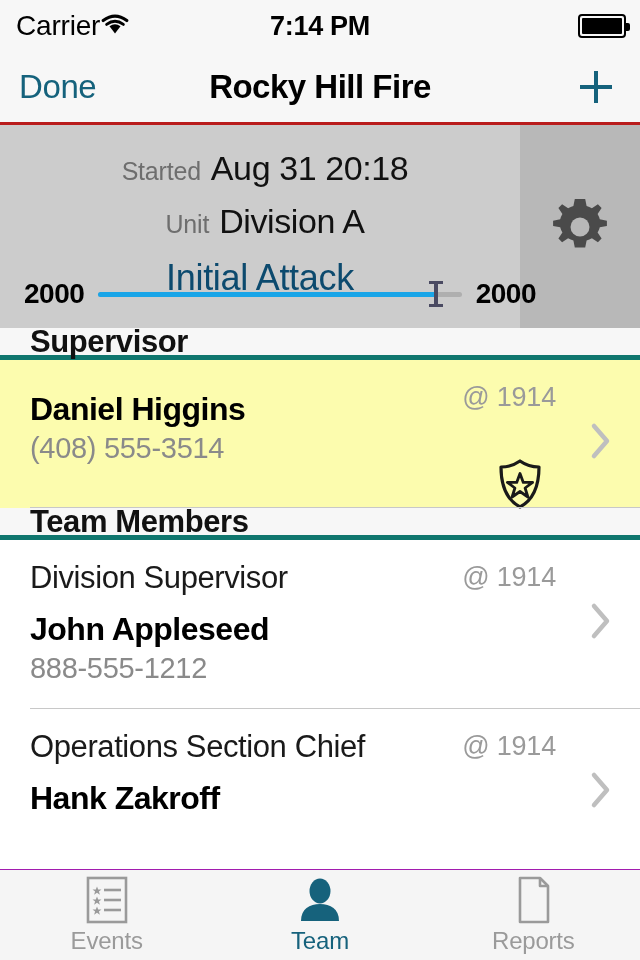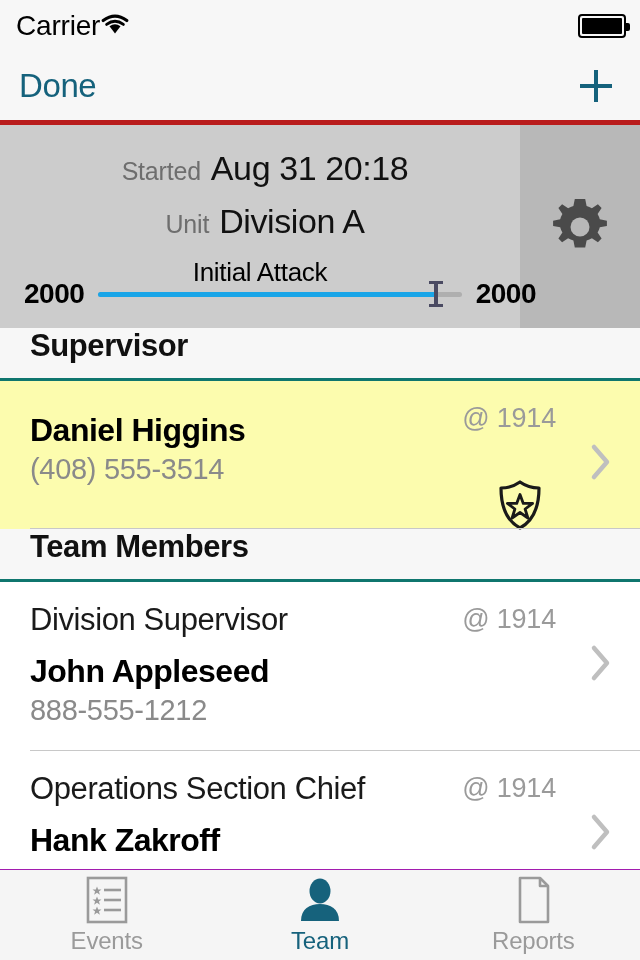--- a/index.html
+++ b/index.html
@@ -31,21 +31,21 @@
   }
   .battery-fill { width:100%; height:100%; background:#000; border-radius:1px; }
   .battery-cap {
     position:absolute; right:-6px; top:7px; width:4px; height:8px;
     background:#000; border-radius:0 2px 2px 0;
   }
 
   
   .navbar {
     position:relative; height:73px; background:#F7F7F7;
-    border-bottom:5px solid #b91c1c;
+    border-bottom:3px solid #b91c1c;
     display:flex; align-items:center;
   }
   .nav-done {
     position:absolute; left:19px; font-size:33px; color:#15627C;
     letter-spacing:-0.4px; cursor:pointer; background:none; border:none;
     font-family:"Liberation Sans", sans-serif;
   }
   .nav-title {
     position:absolute; left:0; right:0; text-align:center;
     font-size:33px; font-weight:bold; color:#000; letter-spacing:-0.5px;
@@ -66,21 +66,21 @@
   .info-row {
     display:flex; align-items:baseline; justify-content:center;
     gap:10px; width:100%; padding-left:10px;
   }
   .info-row.r1 { margin-top:24px; }
   .info-row.r2 { margin-top:14px; }
   .info-label { font-size:25px; color:#6E6E6E; letter-spacing:-0.2px; }
   .info-value { font-size:34px; color:#111; letter-spacing:-0.4px; }
   .info-link {
     display:block; text-align:center; margin-top:16px;
-    font-size:26px; color:#000000; letter-spacing:-0.3px; cursor:pointer;
+    font-size:36px; color:#0c4a6e; letter-spacing:-0.3px; cursor:pointer;
   }
 
   .slider-row {
     position:absolute; bottom:18px; left:8px; width:544px;
     display:flex; align-items:center; gap:14px; padding:0 16px;
   }
   .slider-num { font-size:28px; font-weight:bold; color:#000; letter-spacing:-0.5px; }
   .slider-track-wrap {
     flex:1; position:relative; height:26px; display:flex; align-items:center;
   }
@@ -96,22 +96,22 @@
   }
   .slider-thumb::before, .slider-thumb::after {
     content:""; position:absolute; left:-5px; width:14px; height:3px; background:#4A4A62;
   }
   .slider-thumb::before { top:0; }
   .slider-thumb::after  { bottom:0; }
 
   
   .list { position:absolute; top:328px; left:0; right:0; bottom:91px; overflow:hidden; background:#fff; }
   .section-header {
-    height:53px; background:#F7F7F7; display:flex; 
-    padding-left:30px; border-bottom:3px solid #0f766e;
+    height:32px; background:#F7F7F7; display:flex; align-items:center;
+    padding-left:30px; border-bottom:5px solid #0f766e;
   }
   .section-header .sh-title {
     font-size:31px; font-weight:bold; color:#111; letter-spacing:-0.4px;
   }
 
   .row {
     position:relative; background:#fff; padding:18px 30px 22px 30px;
     min-height:148px; cursor:pointer;
   }
   .row.highlight { background:#FCFCAE; }
@@ -158,30 +158,32 @@
     <div class="sb-left">
       <span class="sb-carrier">Carrier</span>
       <span class="wifi-icon">
         <svg width="30" height="22" viewBox="0 0 30 22">
           <path d="M15 20.5 L9.5 13.2 Q15 9.2 20.5 13.2 Z" fill="#000"></path>
           <path d="M3.2 7.6 Q15 -1.4 26.8 7.6" stroke="#000" stroke-width="3.1" fill="none" stroke-linecap="round"></path>
           <path d="M6.6 11.4 Q15 5.2 23.4 11.4" stroke="#000" stroke-width="2.8" fill="none" stroke-linecap="round"></path>
         </svg>
       </span>
     </div>
+    <div class="sb-time">7:14 PM</div>
     <div class="sb-right">
       <div class="battery">
         <div class="battery-fill"></div>
         <div class="battery-cap"></div>
       </div>
     </div>
   </div>
 
   <div class="navbar">
     <button class="nav-done">Done</button>
+    <div class="nav-title">Rocky Hill Fire</div>
     <div class="nav-add">
       <svg width="44" height="44" viewBox="0 0 44 44">
         <line x1="22" y1="6" x2="22" y2="38" stroke="#15627C" stroke-width="4"></line>
         <line x1="6" y1="22" x2="38" y2="22" stroke="#15627C" stroke-width="4"></line>
       </svg>
     </div>
   </div>
 
   <div class="infopanel">
     <div class="info-left">

